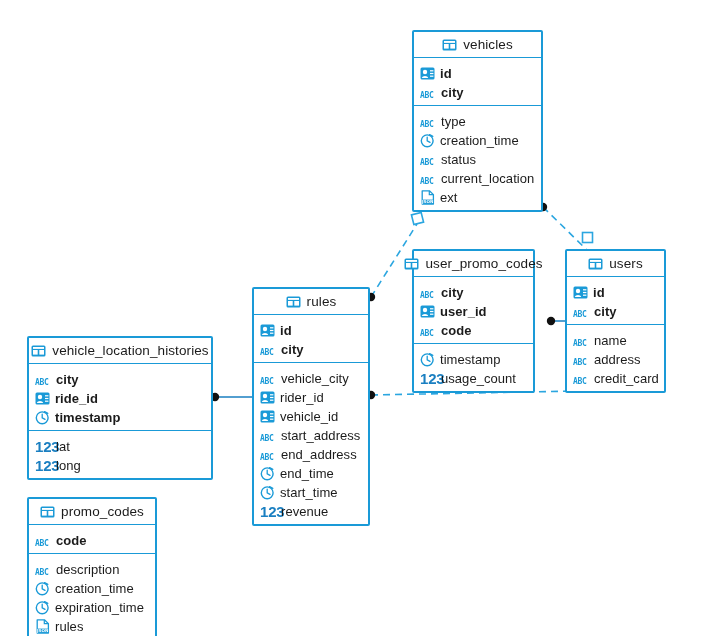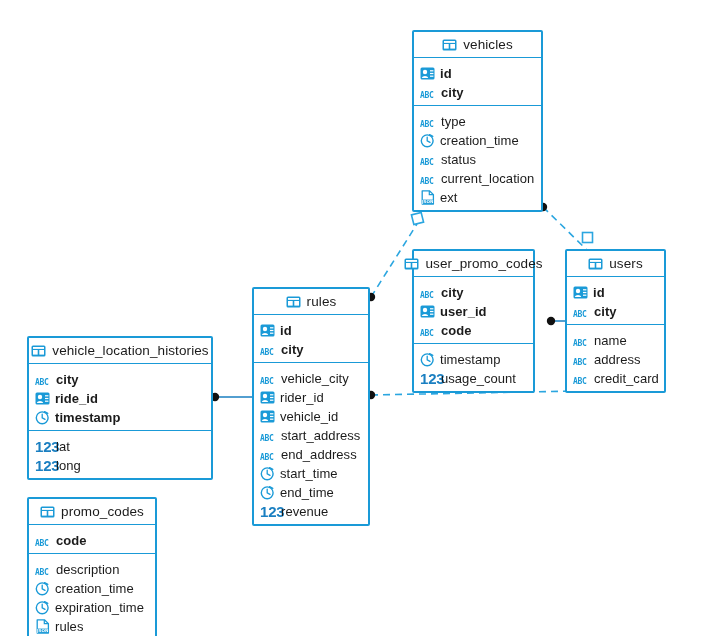--- a/index.html
+++ b/index.html
@@ -391,31 +391,31 @@
             <span class="field-label">end_address</span>
           </div>
           <div class="field-row">
             <span class="ic">
               <svg width="15" height="15" viewBox="0 0 15 15">
                 <circle cx="7.2" cy="7.8" r="5.9" fill="#ffffff" stroke="#1a9ad7" stroke-width="1.4"></circle>
                 <path d="M7.2 4.2 L7.2 7.8 L10 9.4" fill="none" stroke="#1a9ad7" stroke-width="1.3" stroke-linecap="round"></path>
                 <path d="M9.6 1.6 L12.8 3.4" stroke="#1a9ad7" stroke-width="1.3" stroke-linecap="round"></path>
               </svg>
             </span>
+            <span class="field-label">end_time</span>
+          </div>
+          <div class="field-row">
+            <span class="ic">
+              <svg width="15" height="15" viewBox="0 0 15 15">
+                <circle cx="7.2" cy="7.8" r="5.9" fill="#ffffff" stroke="#1a9ad7" stroke-width="1.4"></circle>
+                <path d="M7.2 4.2 L7.2 7.8 L10 9.4" fill="none" stroke="#1a9ad7" stroke-width="1.3" stroke-linecap="round"></path>
+                <path d="M9.6 1.6 L12.8 3.4" stroke="#1a9ad7" stroke-width="1.3" stroke-linecap="round"></path>
+              </svg>
+            </span>
             <span class="field-label">start_time</span>
-          </div>
-          <div class="field-row">
-            <span class="ic">
-              <svg width="15" height="15" viewBox="0 0 15 15">
-                <circle cx="7.2" cy="7.8" r="5.9" fill="#ffffff" stroke="#1a9ad7" stroke-width="1.4"></circle>
-                <path d="M7.2 4.2 L7.2 7.8 L10 9.4" fill="none" stroke="#1a9ad7" stroke-width="1.3" stroke-linecap="round"></path>
-                <path d="M9.6 1.6 L12.8 3.4" stroke="#1a9ad7" stroke-width="1.3" stroke-linecap="round"></path>
-              </svg>
-            </span>
-            <span class="field-label">end_time</span>
           </div>
           <div class="field-row">
             <span class="ic-num">123</span>
             <span class="field-label">revenue</span>
           </div>
         </div>
       </div>
       <div class="table-node" style="left: 27px; top: 336px; width: 186px;">
         <div class="tbl-header">
           <span class="ic">

